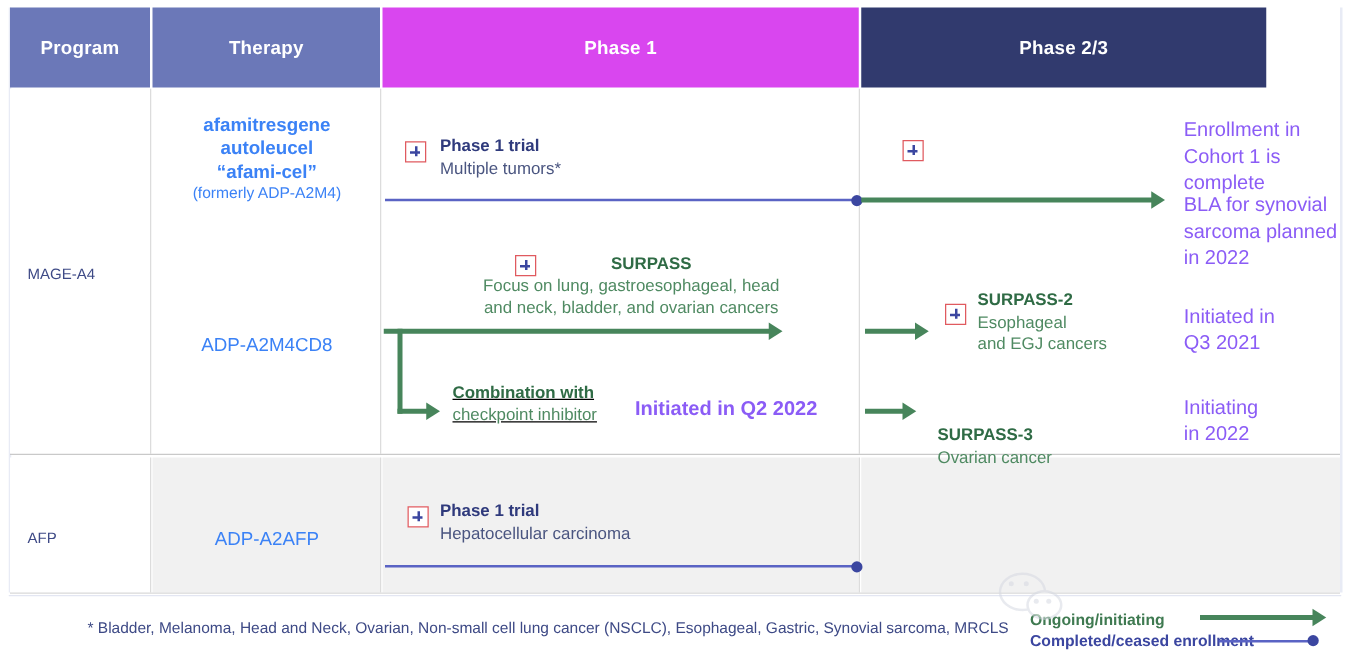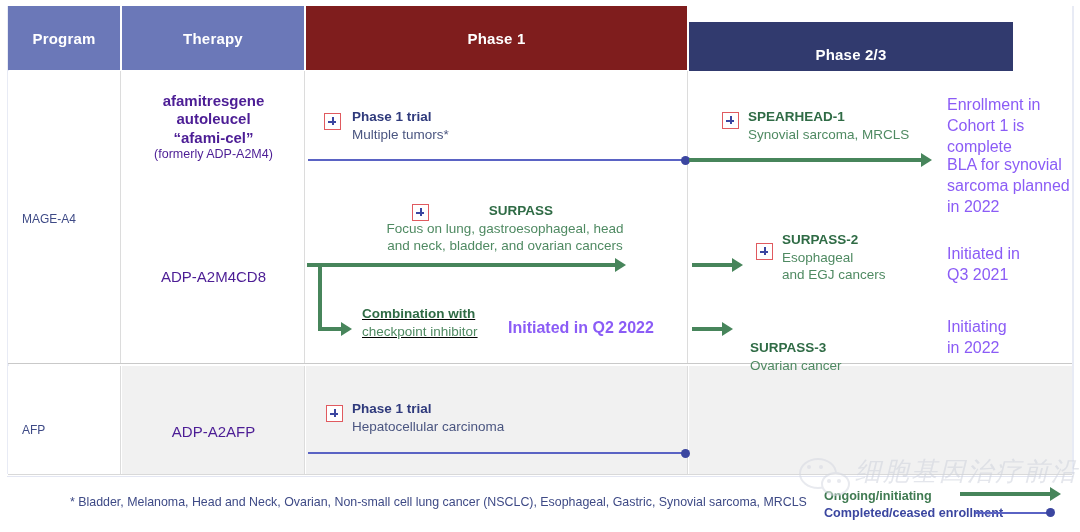--- a/index.html
+++ b/index.html
@@ -4,43 +4,43 @@
 <style>
   html,body{margin:0;padding:0;background:#fff;}
   body{width:1080px;height:532px;font-family:"Liberation Sans",sans-serif;overflow:hidden;}
   #root{position:relative;width:1080px;height:532px;background:#fff;}
 
   
   .hdr{position:absolute;top:6px;height:64px;display:flex;align-items:center;justify-content:center;
        color:#fff;font-weight:bold;font-size:15px;letter-spacing:.2px;}
   .hdr.program{left:8px;width:112px;background:#6b78b8;}
   .hdr.therapy{left:122px;width:182px;background:#6b78b8;}
-  .hdr.p1{left:306px;width:381px;background:#7f1d1d;}
-  .hdr.p23{left:689px;width:324px;background:#313a6e;margin-top:16px;}
+  .hdr.p1{left:306px;width:381px;background:#d946ef;}
+  .hdr.p23{left:689px;width:324px;background:#313a6e;}
 
   
   .rowA{position:absolute;top:71px;height:292px;}
   .rowB{position:absolute;top:366px;height:108px;}
 
   .cell{position:absolute;box-sizing:border-box;background:#fff;}
   .cell.shade{background:#f1f1f1;}
   .c-prog{left:8px;width:112px;}
   .c-ther{left:122px;width:182px;}
   .c-p1{left:306px;width:381px;}
   .c-p23{left:689px;width:383px;}
 
   
   .vsep{position:absolute;width:1px;background:#dcdcdc;}
   .hsep{position:absolute;height:1px;background:#d9d9d9;}
   .outer-l{position:absolute;left:7px;top:6px;width:2px;height:468px;background:#e8ebf5;}
   .outer-r{position:absolute;left:1072px;top:6px;width:2px;height:468px;background:#e8ebf5;}
 
   
   .prog-label{position:absolute;color:#3e4a86;font-size:12px;}
-  .ther-label{position:absolute;color:#4c1d95;font-size:15px;text-align:center;line-height:1.22;}
+  .ther-label{position:absolute;color:#3b82f6;font-size:15px;text-align:center;line-height:1.22;}
   .ther-label.b{font-weight:bold;}
   .sub-small{display:block;font-weight:normal;font-size:12.5px;}
 
   .trial{position:absolute;}
   .trial .ttl{font-weight:bold;font-size:13.5px;line-height:1.25;}
   .trial .desc{font-size:13.5px;line-height:1.3;}
   .blue .ttl{color:#2f3a7c;}
   .blue .desc{color:#4a5580;}
   .green .ttl{color:#2f6b45;}
   .green .desc{color:#4f8a62;}
@@ -147,24 +147,20 @@
   <div class="gline" style="left:318px;top:327px;width:25px;"></div>
   <div class="garrow" style="left:341px;top:322px;"></div>
 
   <div class="trial green" style="left:362px;top:306px;text-decoration:underline;">
     <div class="ttl">Combination with</div>
     <div class="desc">checkpoint inhibitor</div>
   </div>
   <div class="status bold" style="left:508px;top:317px;">Initiated in Q2 2022</div>
 
   <span class="plus" style="left:722px;top:112px;"></span>
-  <div class="trial green" style="left:748px;top:109px;">
-    <div class="ttl">SPEARHEAD-1</div>
-    <div class="desc">Synovial sarcoma, MRCLS</div>
-  </div>
   <div class="status" style="left:947px;top:94px;">
     <div>Enrollment in</div>
     <div>Cohort 1 is</div>
     <div>complete</div>
   </div>
   <div class="status" style="left:947px;top:154px;">
     <div>BLA for synovial</div>
     <div>sarcoma planned</div>
     <div>in 2022</div>
   </div>
@@ -215,16 +211,15 @@
   <div class="bline" style="left:975px;top:512px;width:75px;"></div>
   <div class="bdot" style="left:1046px;top:508px;"></div>
 
   <div class="wm">
     <div class="wm-bubble wm-b1"></div>
     <div class="wm-bubble wm-b2"></div>
     <div class="wm-eye" style="left:12px;top:13px;"></div>
     <div class="wm-eye" style="left:24px;top:13px;"></div>
     <div class="wm-eye" style="left:32px;top:27px;"></div>
     <div class="wm-eye" style="left:42px;top:27px;"></div>
-    <div class="wm-cn">细胞基因治疗前沿</div>
   </div>
 
 </div>
 
 </body></html>

